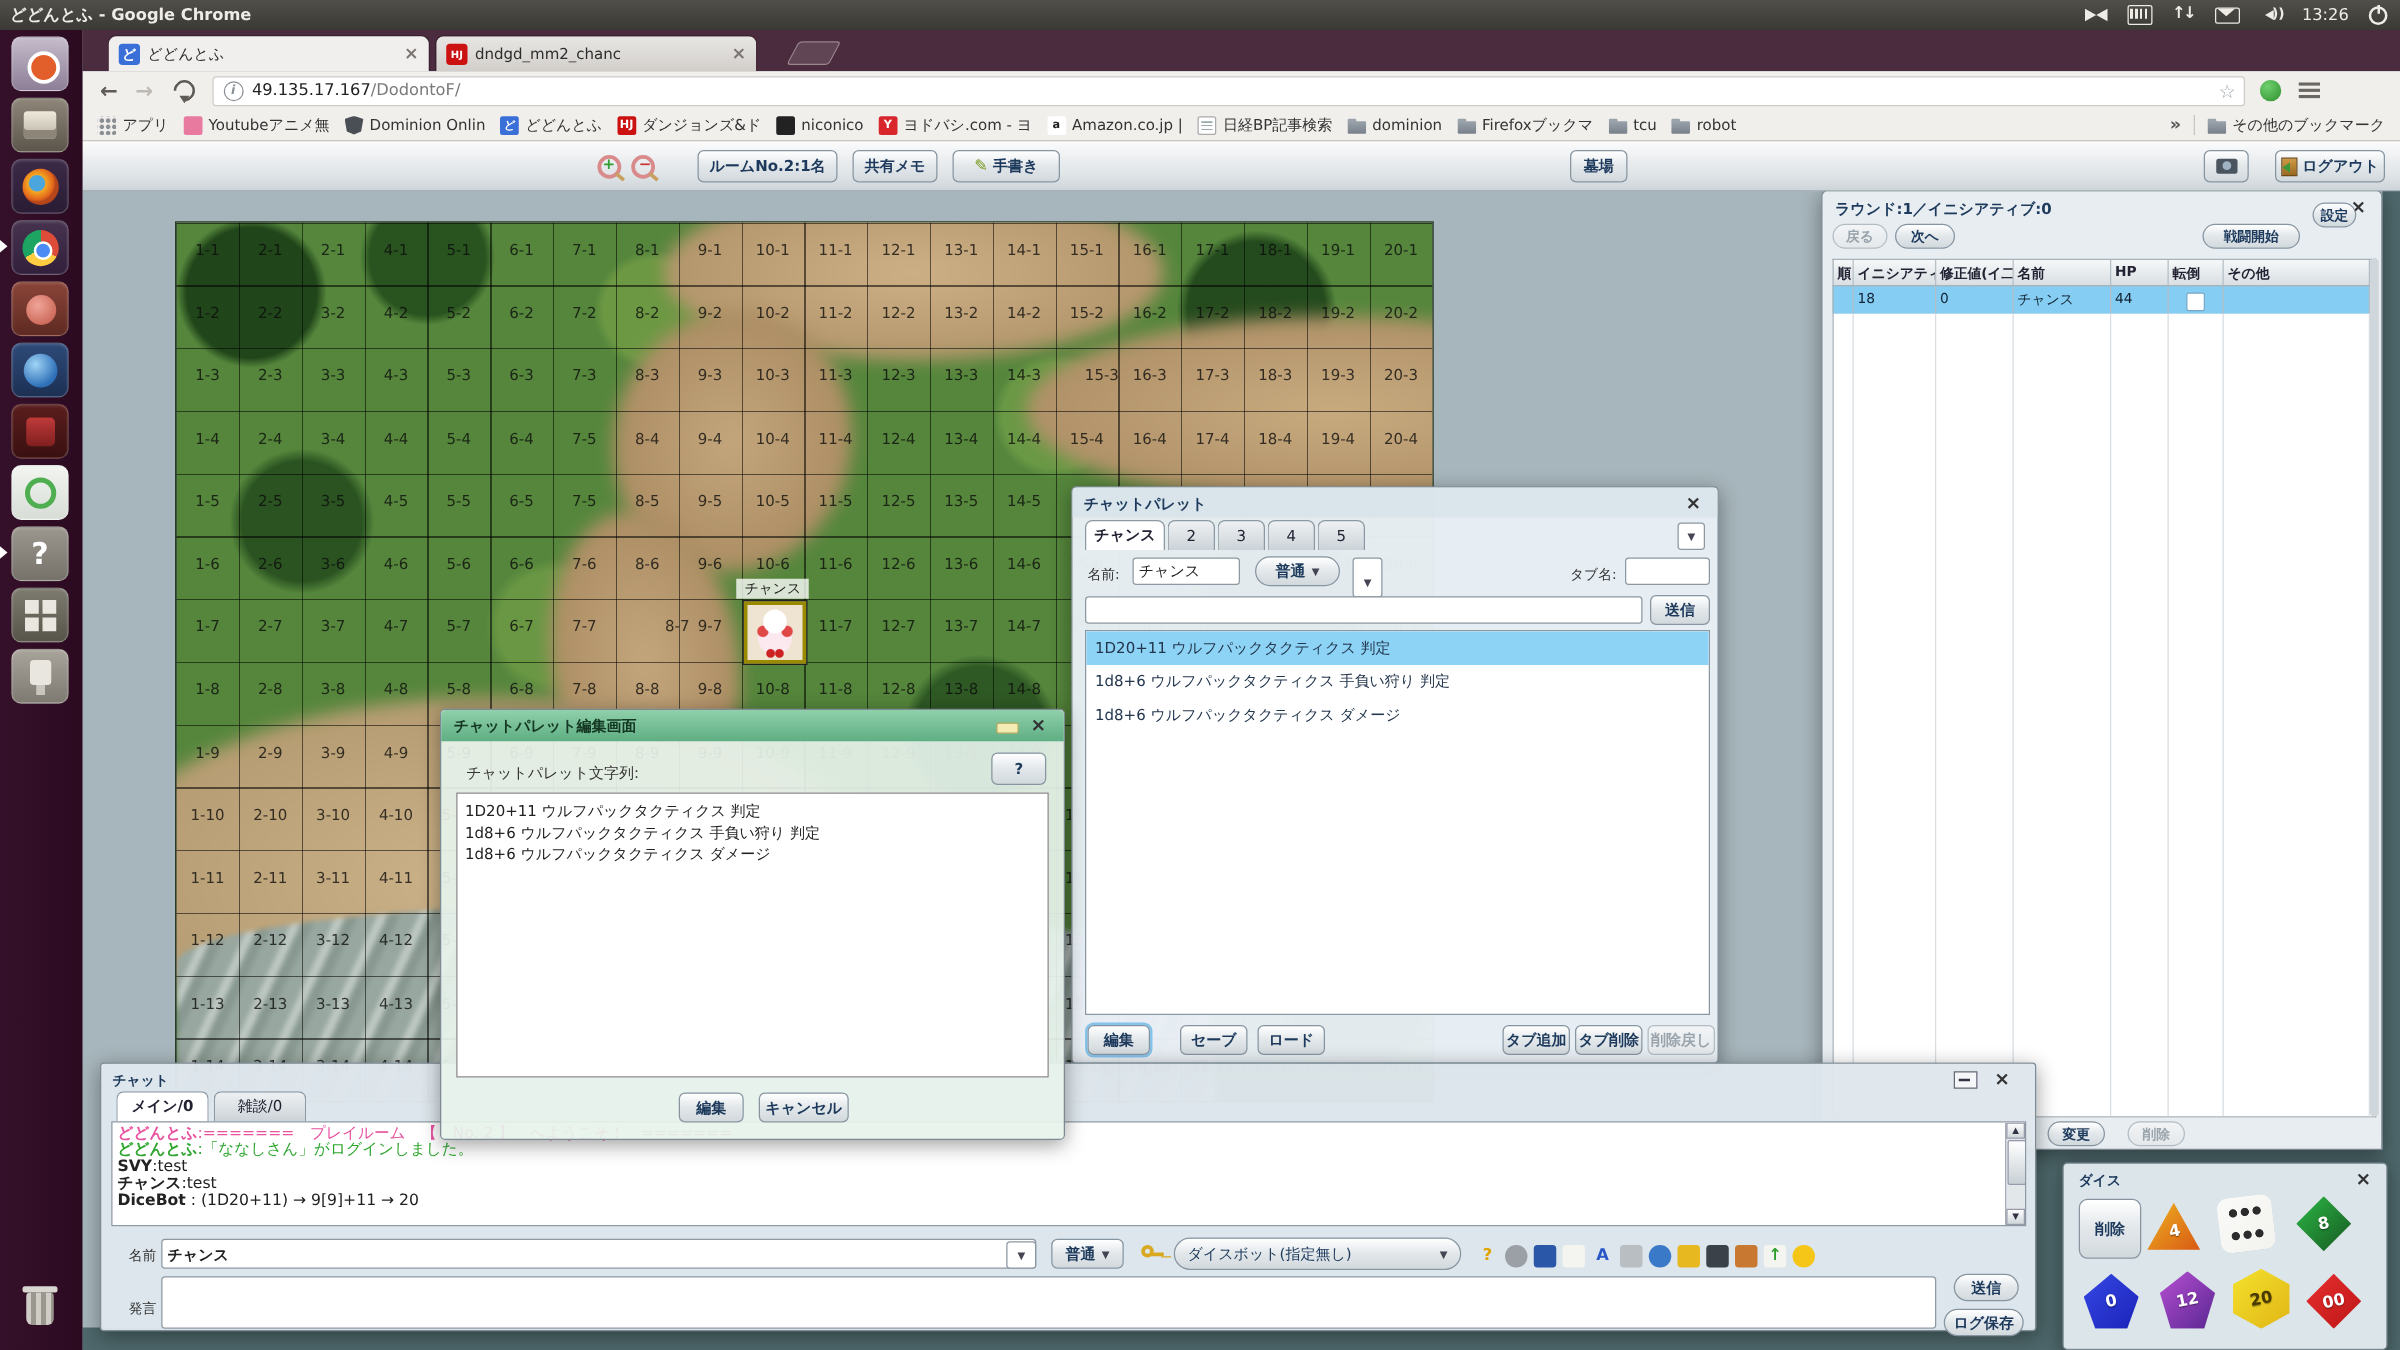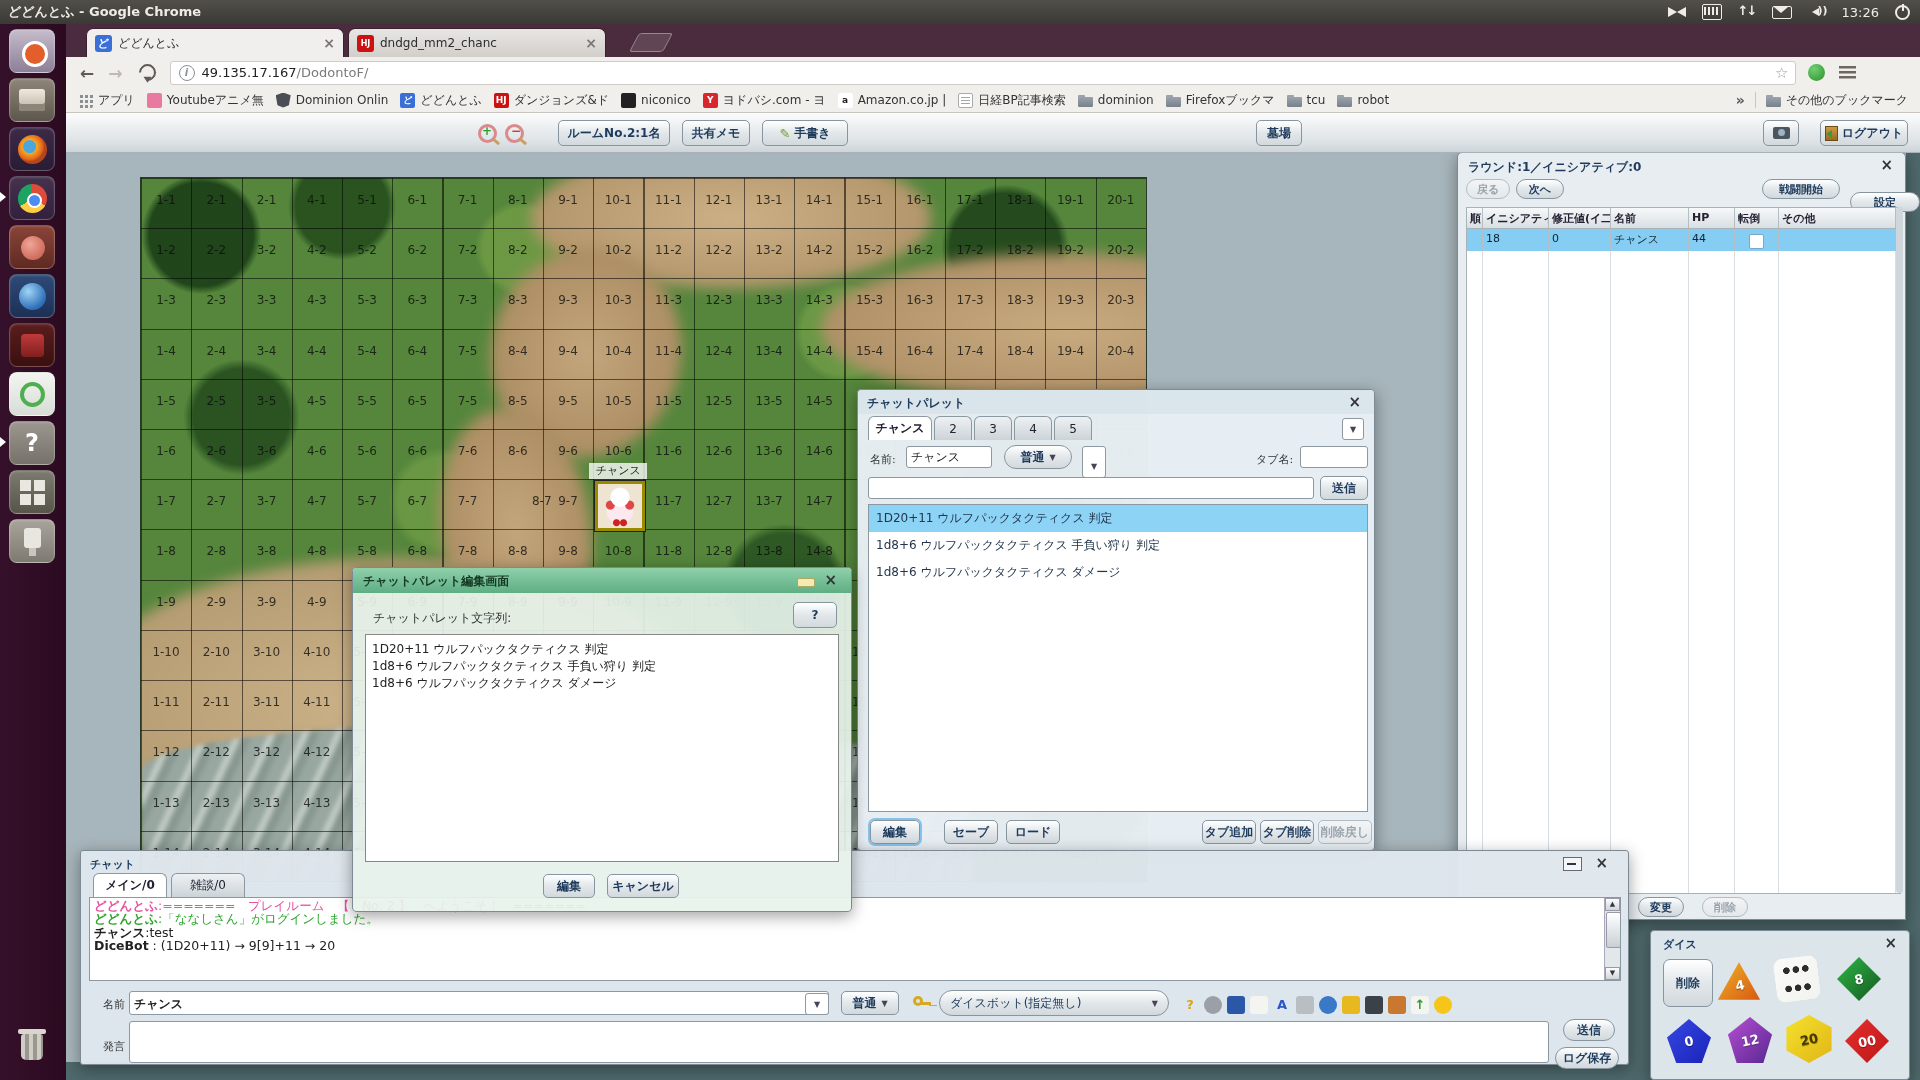--- a/index.html
+++ b/index.html
@@ -448,21 +448,21 @@
       <span class="cell-label" style="left: 201px; top: 115.42px;">5-3</span>
       <span class="cell-label" style="left: 251.25px; top: 115.42px;">6-3</span>
       <span class="cell-label" style="left: 301.5px; top: 115.42px;">7-3</span>
       <span class="cell-label" style="left: 351.75px; top: 115.42px;">8-3</span>
       <span class="cell-label" style="left: 402px; top: 115.42px;">9-3</span>
       <span class="cell-label" style="left: 452.25px; top: 115.42px;">10-3</span>
       <span class="cell-label" style="left: 502.5px; top: 115.42px;">11-3</span>
       <span class="cell-label" style="left: 552.75px; top: 115.42px;">12-3</span>
       <span class="cell-label" style="left: 603px; top: 115.42px;">13-3</span>
       <span class="cell-label" style="left: 653.25px; top: 115.42px;">14-3</span>
-      <span class="cell-label" style="left: 703.5px; top: 115.42px;">15-3</span>
+      <span class="cell-label" style="left: 703.5px; top: 115.42px; padding-left: 12px;">15-3</span>
       <span class="cell-label" style="left: 753.75px; top: 115.42px;">16-3</span>
       <span class="cell-label" style="left: 804px; top: 115.42px;">17-3</span>
       <span class="cell-label" style="left: 854.25px; top: 115.42px;">18-3</span>
       <span class="cell-label" style="left: 904.5px; top: 115.42px;">19-3</span>
       <span class="cell-label" style="left: 954.75px; top: 115.42px;">20-3</span>
       <span class="cell-label" style="left: 0px; top: 165.63px;">1-4</span>
       <span class="cell-label" style="left: 50.25px; top: 165.63px;">2-4</span>
       <span class="cell-label" style="left: 100.5px; top: 165.63px;">3-4</span>
       <span class="cell-label" style="left: 150.75px; top: 165.63px;">4-4</span>
       <span class="cell-label" style="left: 201px; top: 165.63px;">5-4</span>
@@ -689,21 +689,21 @@
 <div class="darkstrip" style="left:66px;top:1062px;width:1854px;height:18px;"></div>
 <div class="darkstrip" style="left:1629px;top:920px;width:291px;height:160px;"></div>
 <div class="darkstrip" style="left:1906px;top:152px;width:14px;height:768px;"></div>
 
 <div class="win" id="initpanel">
   <div class="wtitle" id="init-title">ラウンド:1／イニシアティブ:0</div>
   <span class="wclose" style="right:12px;top:5px;">×</span>
   <div class="btn sbtn dis" style="left:8px;top:26px;width:44px;">戻る</div>
   <div class="btn sbtn" style="left:58px;top:26px;width:48px;">次へ</div>
   <div class="btn sbtn" style="left:304px;top:26px;width:78px;">戦闘開始</div>
-  <div class="btn sbtn" style="left:392px;top:39px;width:70px;">設定</div>
+  <div class="btn sbtn" style="left:392px;top:9px;width:35px;">設定</div>
   <div id="inithead">
       <span class="ih" style="width: 16px;">順</span>
       <span class="ih" style="width: 66px;">イニシアティブ</span>
       <span class="ih" style="width: 62px;">修正値(イ二</span>
       <span class="ih" style="width: 78px;">名前</span>
       <span class="ih" style="width: 46px;">HP</span>
       <span class="ih" style="width: 44px;">転倒</span>
       <span class="ih" style="width: 117px;">その他</span>
     </div>
   <div id="initrow">
@@ -790,20 +790,21 @@
   <div id="chat-min"></div>
   <span class="wclose" style="right:20px;top:5px;">×</span>
   <div id="chat-tabs">
       <div class="chattab active" style="left: 12px; top: 22px; width: 74px;">メイン/0</div>
       <div class="chattab" style="left: 90px; top: 22px; width: 74px;">雑談/0</div>
     </div>
   <div id="chatlog">
     <div id="chatlog-lines">
         <div class="log-line" style="color: rgb(231, 83, 159);"><b>どどんとふ</b>:=======　プレイルーム　【　No. 2 】　へようこそ！　=======</div>
         <div class="log-line" style="color: rgb(46, 166, 46);"><b>どどんとふ</b>:「ななしさん」がログインしました。</div>
+        <div class="log-line" style="color: rgb(34, 34, 34);"><b>SVY</b>:test</div>
         <div class="log-line" style="color: rgb(34, 34, 34);"><b>チャンス</b>:test</div>
         <div class="log-line" style="color: rgb(34, 34, 34);"><b>DiceBot</b> : (1D20+11) → 9[9]+11 → 20</div>
       </div>
     <div id="chatscroll">
       <div class="scr-btn" style="top:0;">▲</div>
       <div id="scrthumb"></div>
       <div class="scr-btn" style="bottom:0;">▼</div>
     </div>
   </div>
 

